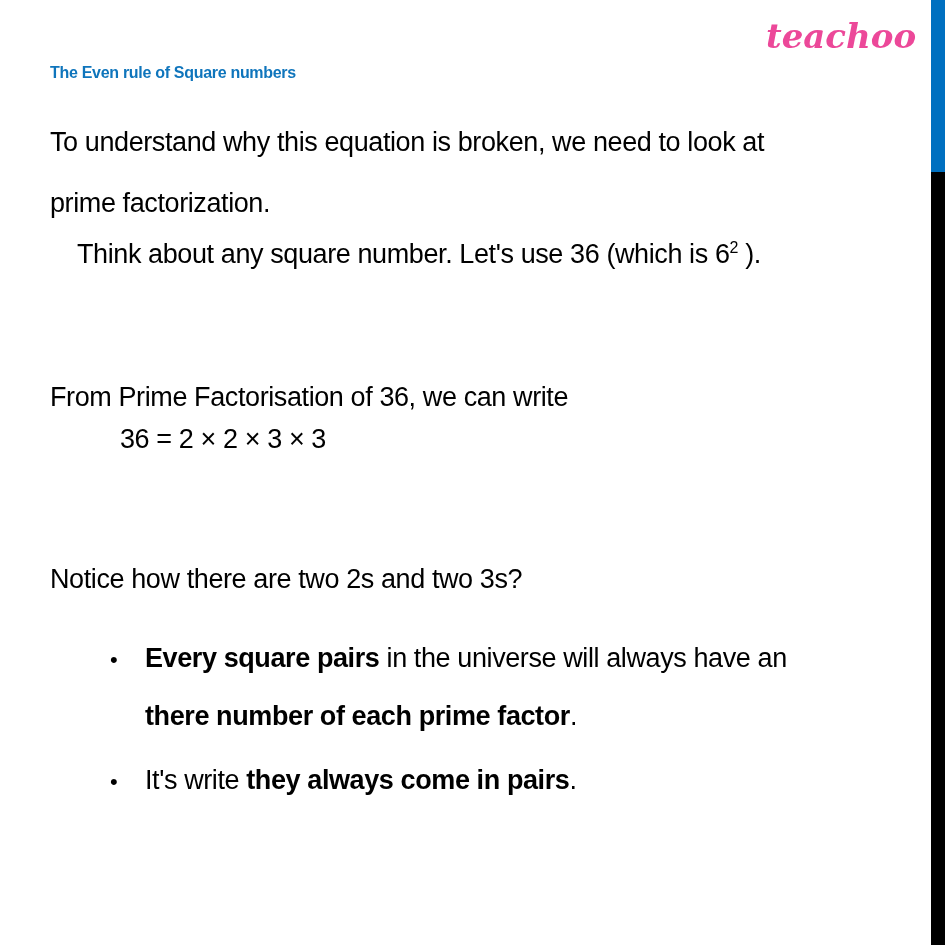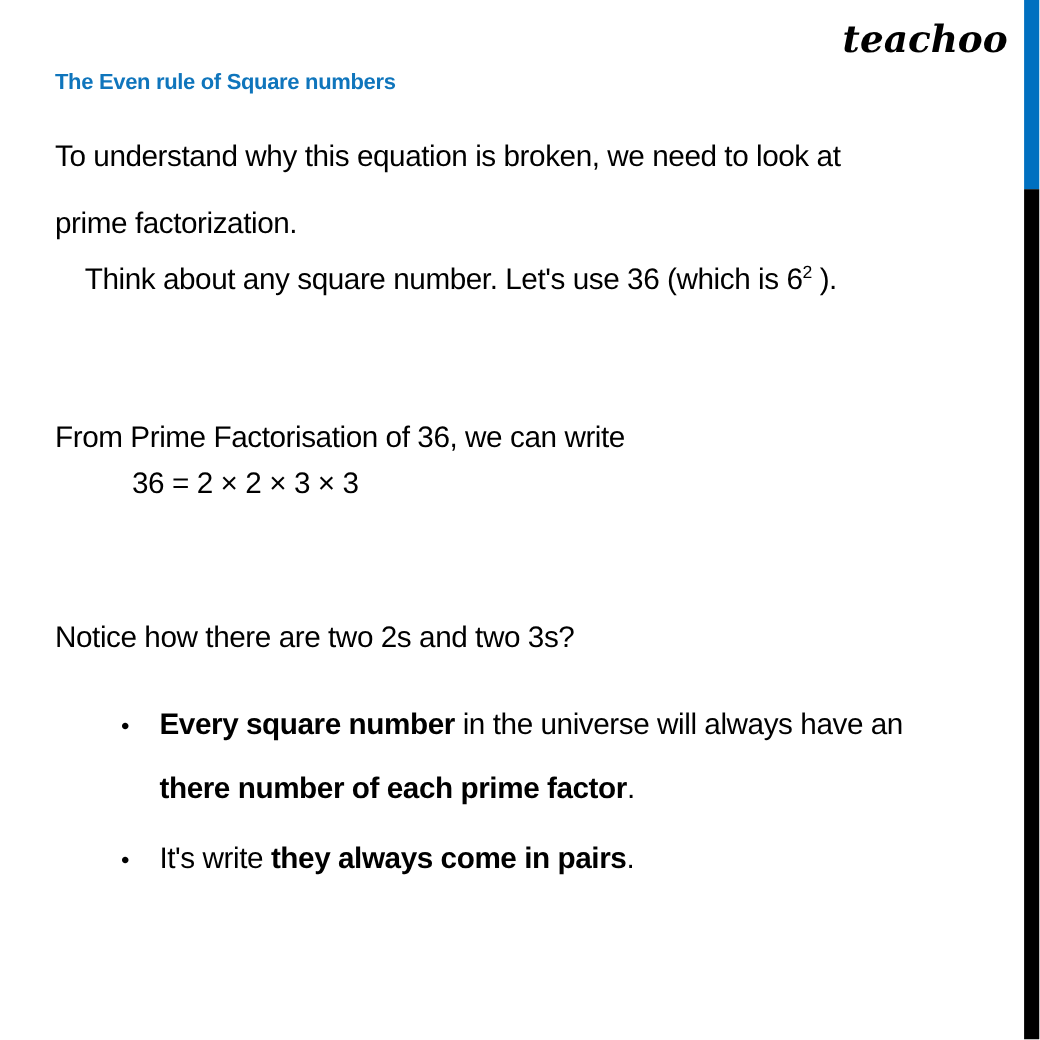--- a/index.html
+++ b/index.html
@@ -14,25 +14,25 @@
       background: #0070c0;
     }
     .side-bar-black {
       position: absolute; left: 931px; top: 172px; width: 14px; height: 773px;
       background: #000000;
     }
     .logo {
       position: absolute; left: 766px; top: 16px;
       font-family: "DejaVu Serif", serif;
       font-style: italic; font-weight: bold;
-      font-size: 34px; letter-spacing: 0px; color: #000000;
+      font-size: 34px; letter-spacing: 0px; color: #ec4899;
     }
     .title {
       position: absolute; left: 50px; top: 64px;
-      font-size: 20px; font-weight: bold; color: #0f75bc;
+      font-size: 16px; font-weight: bold; color: #0f75bc;
       letter-spacing: -0.3px;
     }
     .line {
       position: absolute; left: 50px;
       font-size: 27px; white-space: nowrap; letter-spacing: -0.4px;
     }
     .bullet-row {
       position: absolute; left: 110px; white-space: nowrap;
       font-size: 27px; letter-spacing: -0.4px;
     }
@@ -59,21 +59,21 @@
   <span>Think about any square number. Let's use 36 (which is 6</span><sup>2</sup><span> ).</span>
 </div>
 
 <div class="line" style="top:382px;">From Prime Factorisation of 36, we can write</div>
 
 <div class="line" style="top:424px; left:120px;">36 = 2 × 2 × 3 × 3</div>
 
 <div class="line" style="top:564px;">Notice how there are two 2s and two 3s?</div>
 
 <div class="bullet-row" style="top:643px;">
-  <span class="bullet-dot">•</span><b>Every square number</b><span> in the universe will always have an</span>
+  <span class="bullet-dot">•</span><b>Every square pairs</b><span> in the universe will always have an</span>
 </div>
 <div class="bullet-row" style="top:701px; left:145px;">
   <b>there number of each prime factor</b><span>.</span>
 </div>
 
 <div class="bullet-row" style="top:765px;">
   <span class="bullet-dot">•</span><span>It's write </span><b>they always come in pairs</b><span>.</span>
 </div>
 
 </body></html>

